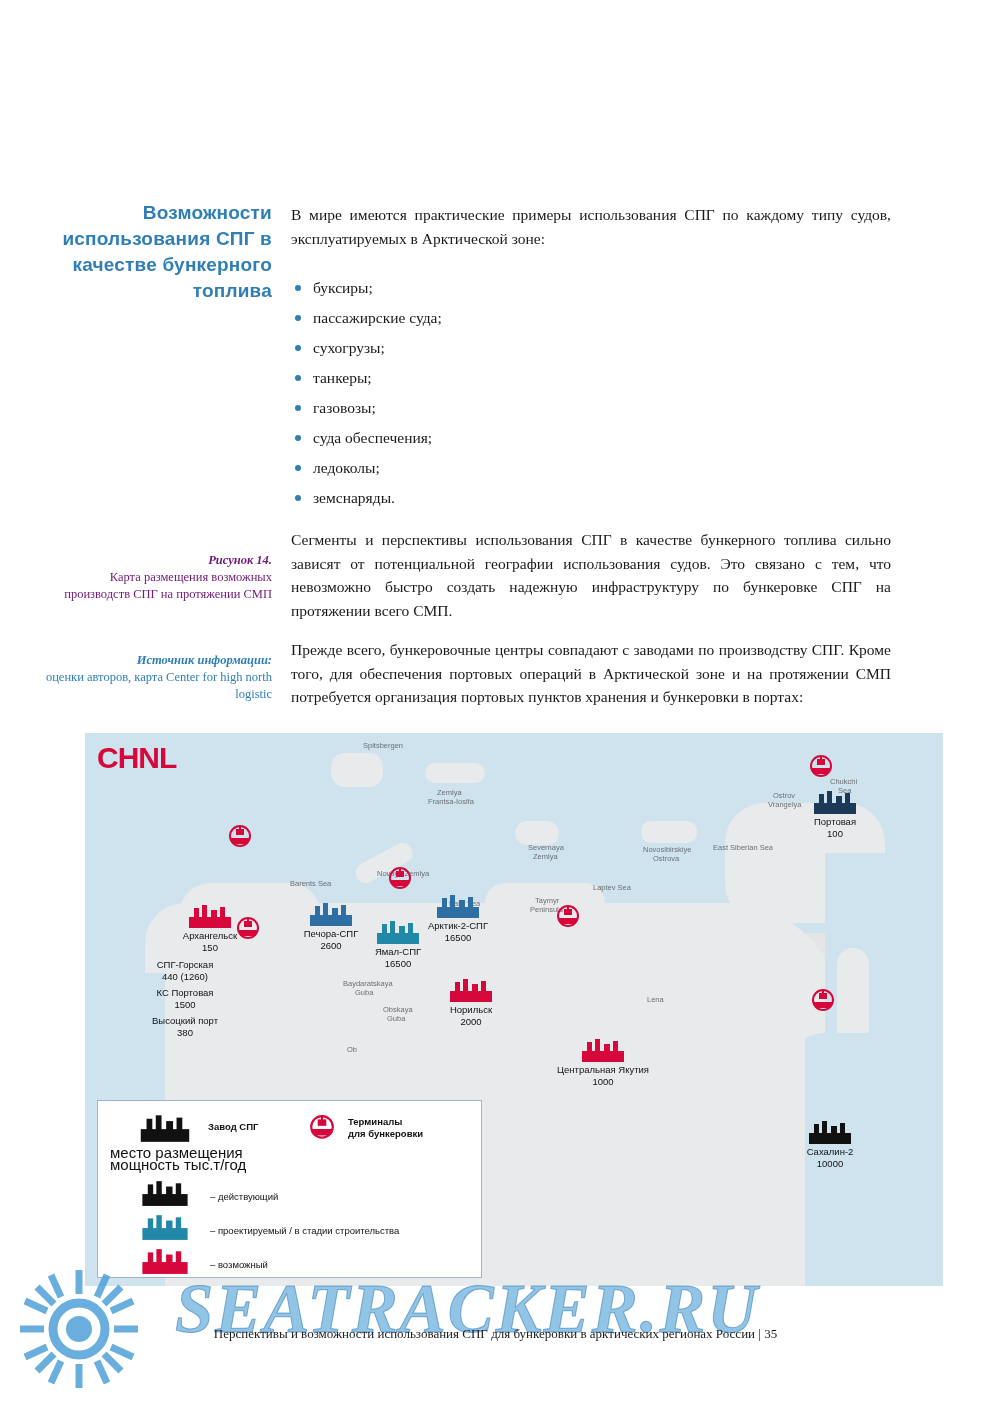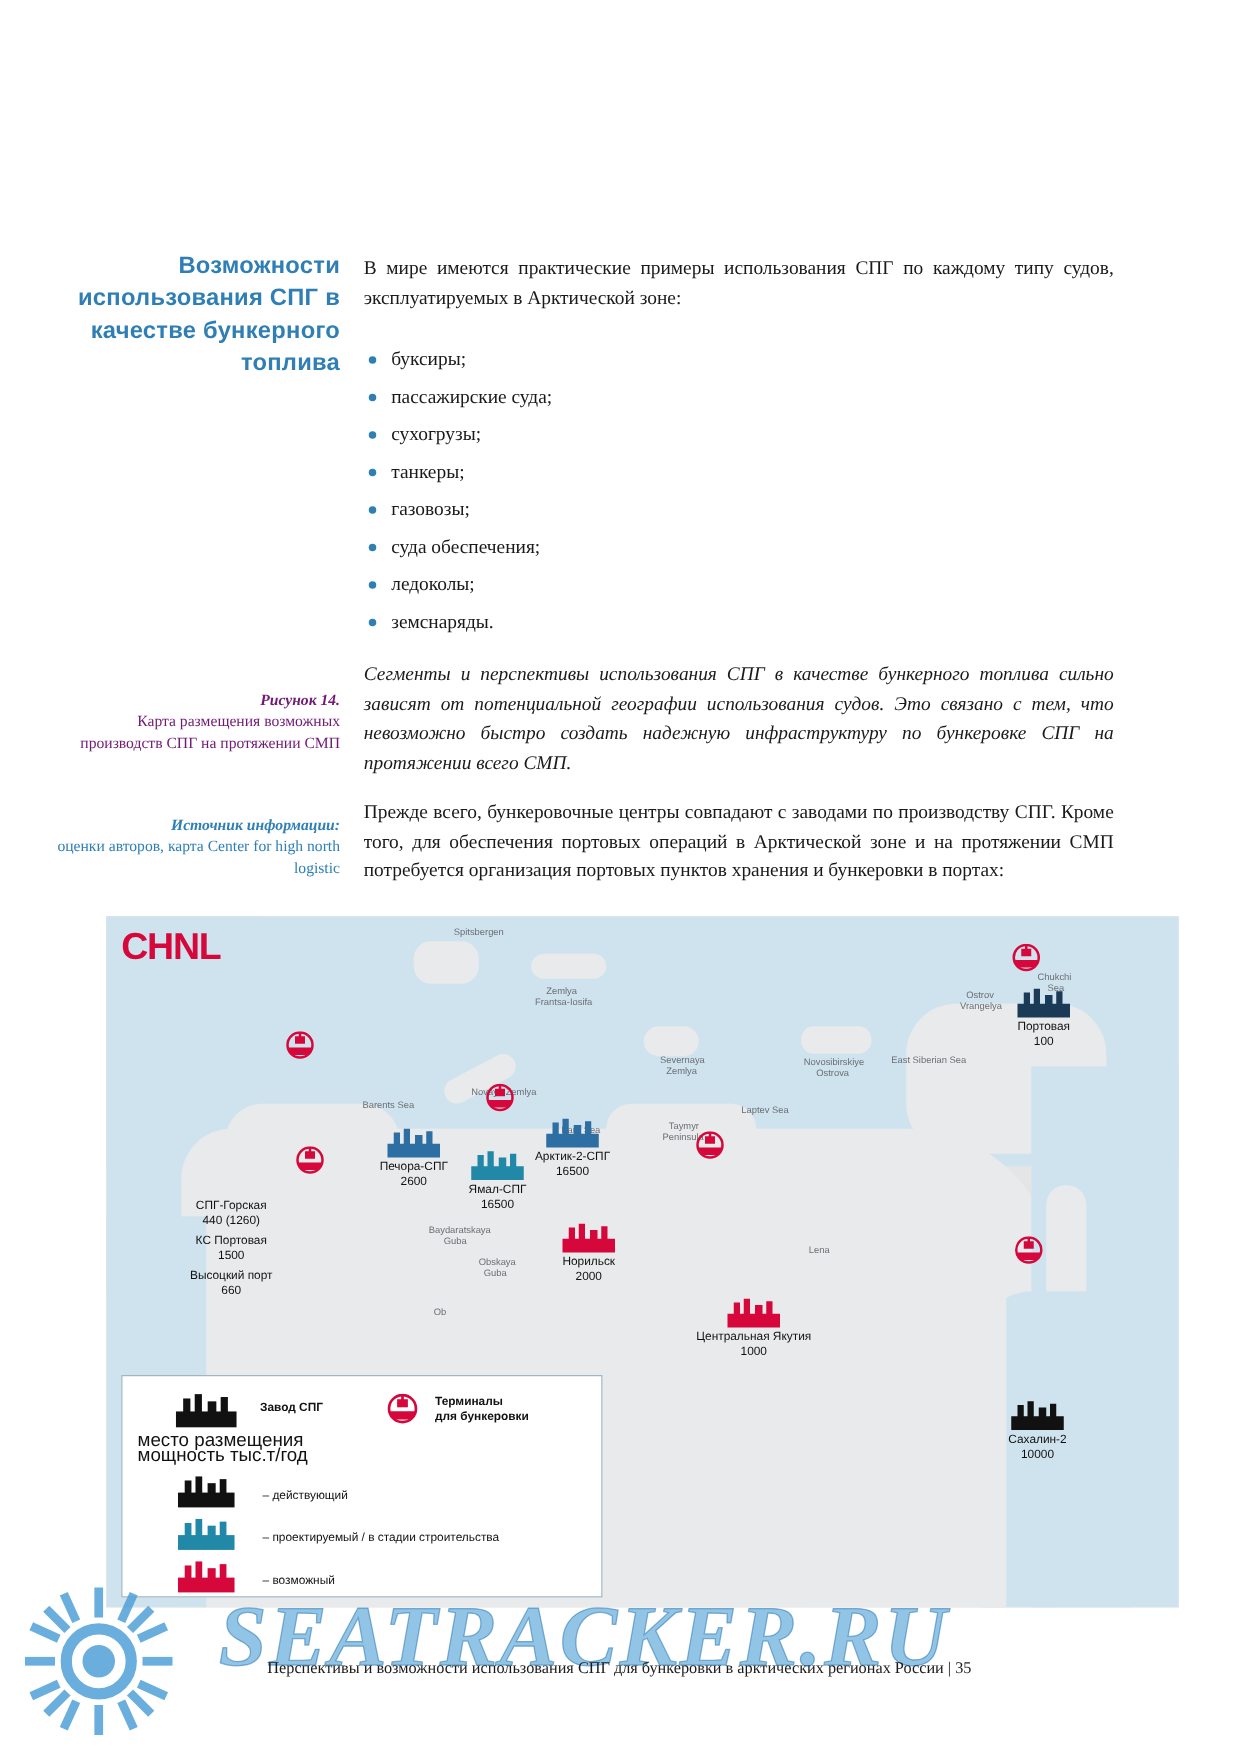--- a/index.html
+++ b/index.html
@@ -95,21 +95,21 @@
   }
   ul.bullets li::before {
     content: "";
     position: absolute;
     left: 4px;
     top: 7px;
     width: 6px; height: 6px;
     border-radius: 50%;
     background: #2f7fb5;
   }
-  .para-block { margin-top: 20px; font-style: italic; }
+  .para-block { margin-top: 20px; }
 
   
   .map-wrap {
     position: absolute;
     left: 85px;
     top: 733px;
     width: 858px;
     height: 553px;
     background: #e5e5e5;
     overflow: hidden;
@@ -334,32 +334,43 @@
     </div>
     <div class="marker" style="left:725px;top:256px;">
       <svg class="term-ico" width="26" height="24" viewBox="0 0 26 24">
           <circle cx="13" cy="11" r="10" fill="none" stroke="#d6083b" stroke-width="2"></circle>
           <path d="M3 13h20l-3 6H6z" fill="#d6083b"></path>
           <rect x="9" y="4" width="8" height="6" fill="#d6083b"></rect>
           <rect x="12" y="1" width="2" height="4" fill="#d6083b"></rect>
         </svg>
     </div>
 
+    <div class="marker" style="left:60px;top:170px;width:130px;">
+      <svg class="plant-ico" width="46" height="26" viewBox="0 0 46 26">
+          <rect x="2" y="14" width="42" height="11" fill="#d6083b"></rect>
+          <rect x="7" y="5" width="5" height="10" fill="#d6083b"></rect>
+          <rect x="15" y="2" width="5" height="13" fill="#d6083b"></rect>
+          <rect x="24" y="7" width="6" height="8" fill="#d6083b"></rect>
+          <rect x="33" y="4" width="5" height="11" fill="#d6083b"></rect>
+        </svg>
+      <span class="m-name">Архангельск</span>
+      <span class="m-val">150</span>
+    </div>
 
     <div class="marker" style="left:20px;top:226px;width:160px;">
       <span class="m-name">СПГ-Горская</span>
       <span class="m-val">440 (1260)</span>
     </div>
     <div class="marker" style="left:20px;top:254px;width:160px;">
       <span class="m-name">КС Портовая</span>
       <span class="m-val">1500</span>
     </div>
     <div class="marker" style="left:15px;top:282px;width:170px;">
       <span class="m-name">Высоцкий порт</span>
-      <span class="m-val">660</span>
+      <span class="m-val">380</span>
     </div>
 
     <div class="marker" style="left:186px;top:168px;width:120px;">
       <svg class="plant-ico" width="46" height="26" viewBox="0 0 46 26">
           <rect x="2" y="14" width="42" height="11" fill="#2d6ea3"></rect>
           <rect x="7" y="5" width="5" height="10" fill="#2d6ea3"></rect>
           <rect x="15" y="2" width="5" height="13" fill="#2d6ea3"></rect>
           <rect x="24" y="7" width="6" height="8" fill="#2d6ea3"></rect>
           <rect x="33" y="4" width="5" height="11" fill="#2d6ea3"></rect>
         </svg>

